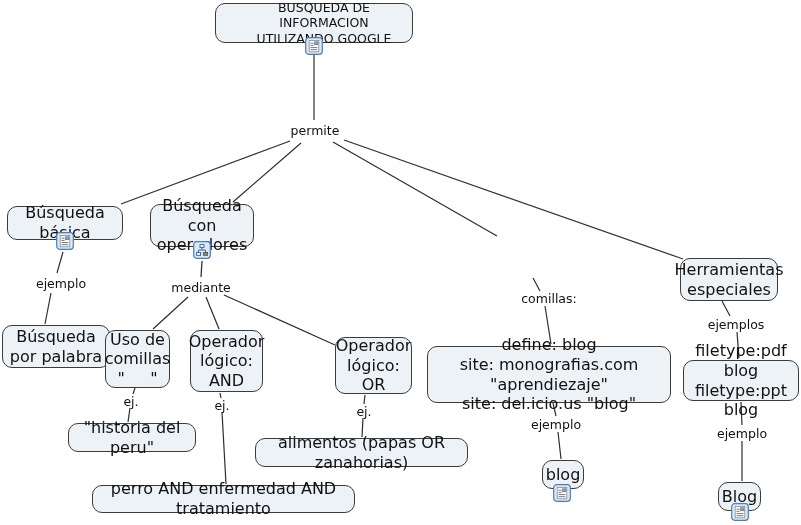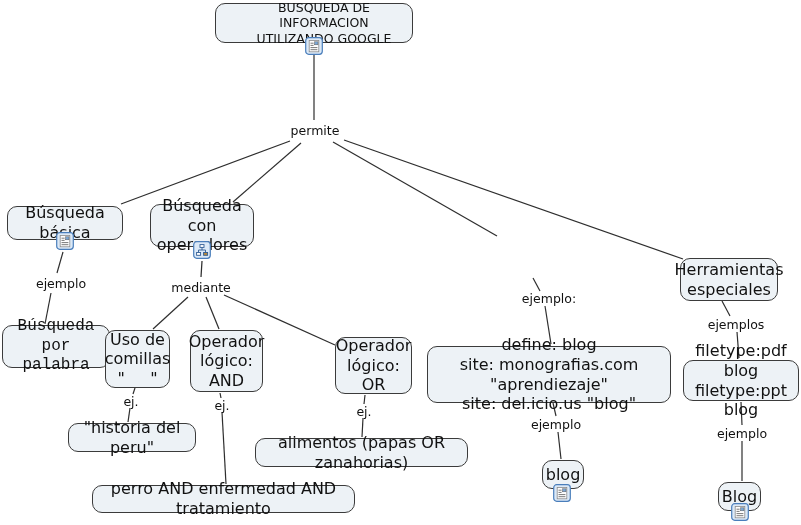--- a/index.html
+++ b/index.html
@@ -80,21 +80,21 @@
   </svg>
 
   <div class="node big" style="left:215px;top:3px;width:198px;height:40px;padding-left:24px;">BUSQUEDA DE INFORMACION
 UTILIZANDO GOOGLE</div>
 
   <div class="node" style="left:7px;top:206px;width:116px;height:34px;">Búsqueda básica</div>
 
   <div class="node" style="left:150px;top:204px;width:104px;height:43px;">Búsqueda con
 operadores</div>
 
-  <div class="node" style="left:2px;top:325px;width:108px;height:43px;font-family:Liberation Mono, monospace;">Búsqueda
+  <div class="node" style="left:2px;top:325px;width:108px;height:43px;">Búsqueda
 por palabra</div>
 
   <div class="node" style="left:105px;top:330px;width:65px;height:58px;">Uso de
 comillas
 "&nbsp;&nbsp;&nbsp;&nbsp;&nbsp;"</div>
 
   <div class="node" style="left:190px;top:330px;width:73px;height:62px;">Operador
 lógico:
 AND</div>
 
@@ -122,21 +122,21 @@
   <div class="node" style="left:542px;top:460px;width:42px;height:29px;">blog</div>
 
   <div class="node" style="left:718px;top:482px;width:43px;height:29px;">Blog</div>
 
   <div class="label" style="left:315px;top:130px;">permite</div>
   <div class="label" style="left:61px;top:283px;">ejemplo</div>
   <div class="label" style="left:201px;top:287px;">mediante</div>
   <div class="label" style="left:131px;top:401px;">ej.</div>
   <div class="label" style="left:222px;top:405px;">ej.</div>
   <div class="label" style="left:364px;top:411px;">ej.</div>
-  <div class="label" style="left:549px;top:298px;">ejemplo:</div>
+  <div class="label" style="left:549px;top:298px;">comillas:</div>
   <div class="label" style="left:556px;top:424px;">ejemplo</div>
   <div class="label" style="left:736px;top:324px;">ejemplos</div>
   <div class="label" style="left:742px;top:433px;">ejemplo</div>
 
   <span class="icon" style="left:314px;top:46px;">
     <svg width="18" height="18" viewBox="0 0 18 18">
       <rect x="0.7" y="0.7" width="16.6" height="16.6" rx="3" fill="#dbe9f7" stroke="#4a7ebb" stroke-width="1.2"></rect>
       <rect x="4.2" y="3.4" width="9.6" height="11.4" fill="#ffffff" stroke="#8a8a8a" stroke-width="0.8"></rect>
       <rect x="9.6" y="4.8" w="3.4" width="3.4" height="3" fill="#7aa7d6" stroke="#5a5a5a" stroke-width="0.5"></rect>
       <line x1="5.5" y1="6.2" x2="8.6" y2="6.2" stroke="#555" stroke-width="0.8"></line>

